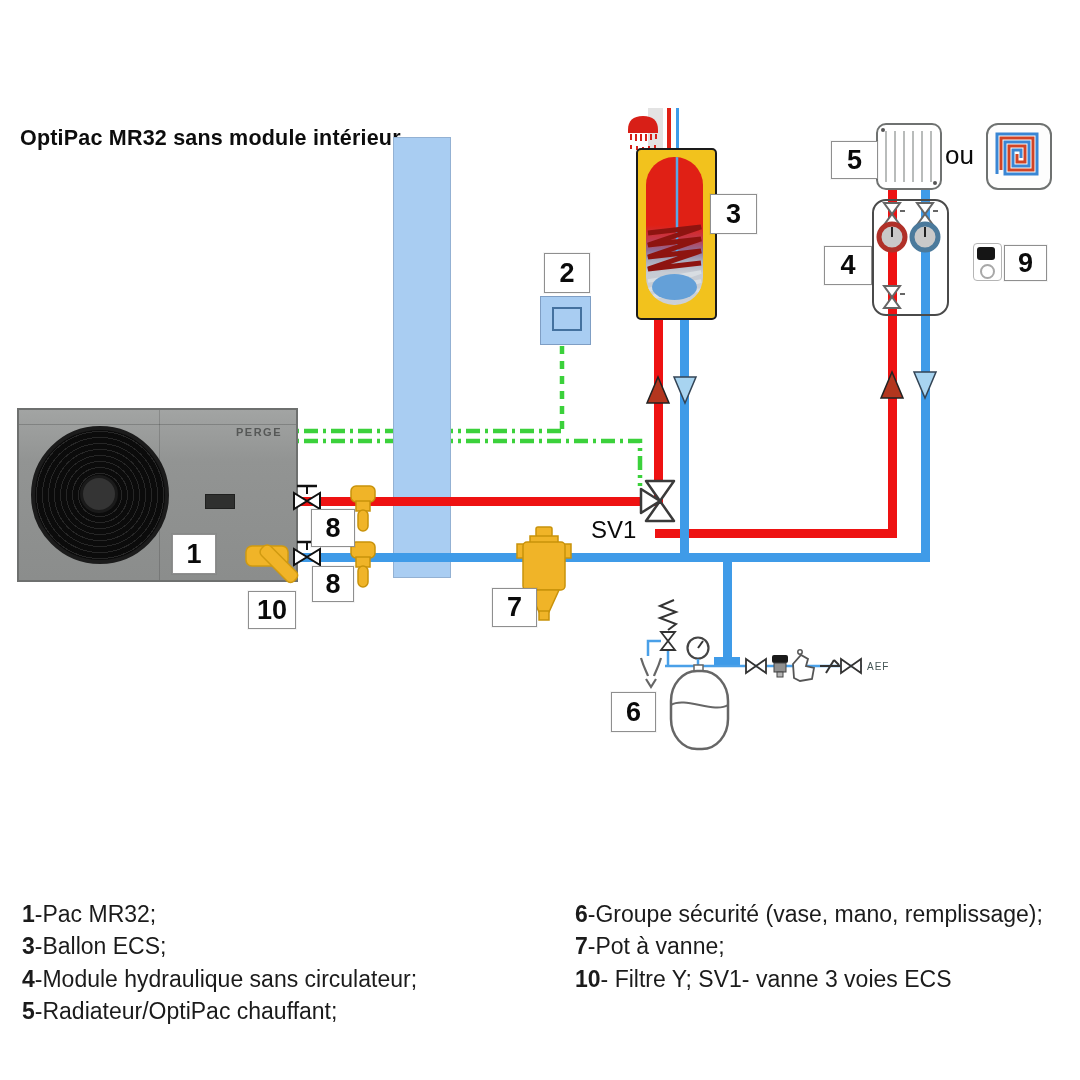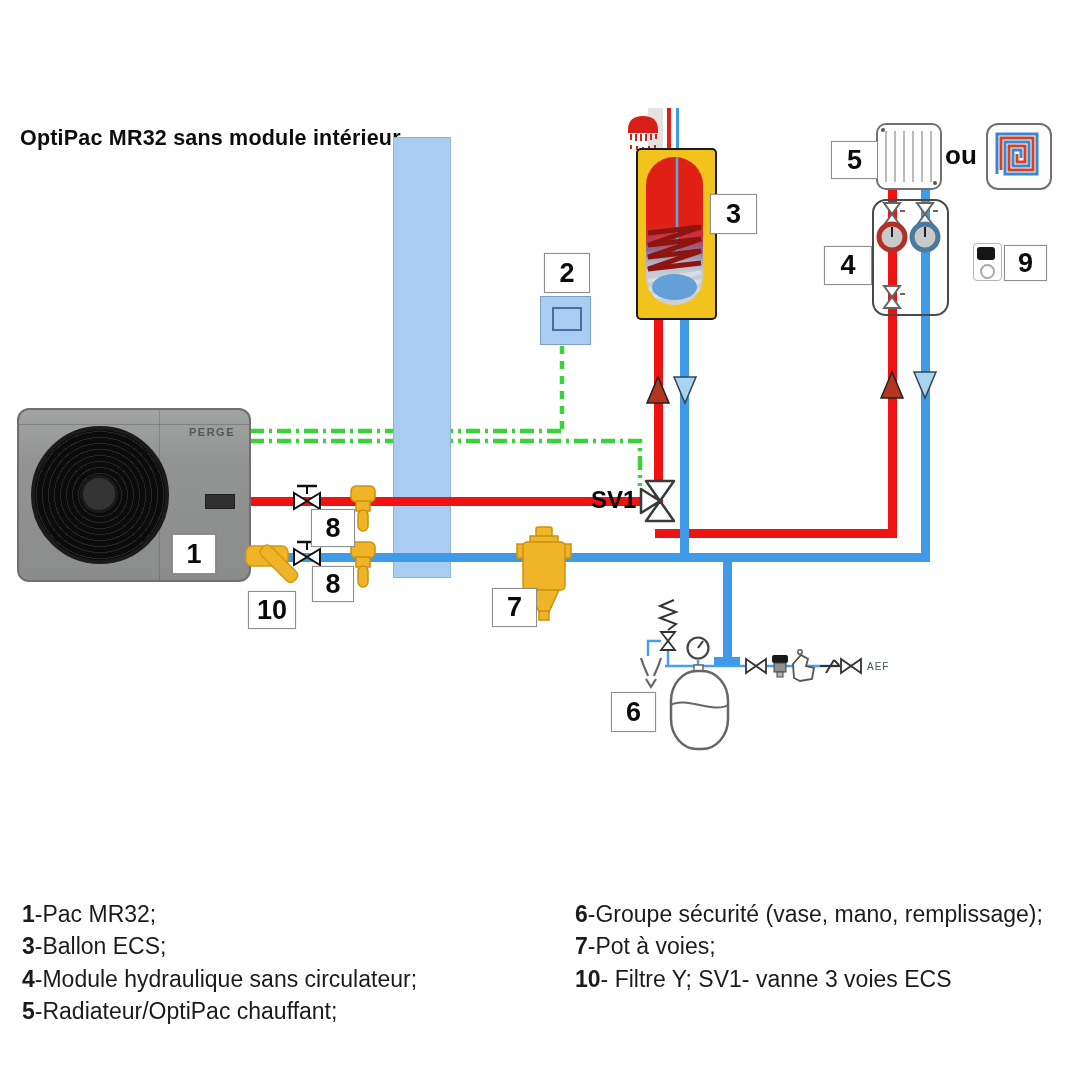--- a/index.html
+++ b/index.html
@@ -7,24 +7,24 @@
           font-family:"Liberation Sans",sans-serif;color:#111;}
   .abs{position:absolute;}
   .pipe{position:absolute;}
   .red{background:#ee1212;}
   .blue{background:#3f9be8;}
   .numbox{position:absolute;background:#fff;border:1.6px solid #8f8f8f;
           box-shadow:0 0 0 1px rgba(0,0,0,.04);display:flex;align-items:center;justify-content:center;
           font-weight:bold;font-size:27px;color:#0a0a0a;}
   .wall{position:absolute;left:393px;top:137px;width:56px;height:439px;background:#a9cdf2;border:1.5px solid #93b1d3;}
   .title{position:absolute;left:20px;top:126px;font-size:21.5px;font-weight:bold;color:#0d0d0d;letter-spacing:.2px;}
-  .boldtxt{position:absolute;font-weight:bold;color:#0a0a0a;}
+  .boldtxt{position:absolute;font-weight:normal;color:#0a0a0a;}
   
   .hp{position:absolute;left:17px;top:408px;width:230px;height:170px;border:2px solid #6e706f;
-      background:linear-gradient(180deg,#a2a4a3 0,#929493 30%,#8b8d8c 100%);border-radius:12px;}
+      background:linear-gradient(180deg,#a2a4a3 0,#929493 30%,#8b8d8c 100%);border-radius:0;padding-left:47px;}
   .hp .seam-h{position:absolute;left:0;top:14px;width:100%;height:1px;background:rgba(0,0,0,.18);}
   .hp .seam-v{position:absolute;left:140px;top:0;width:1px;height:100%;background:rgba(0,0,0,.15);}
   .fan{position:absolute;left:12px;top:16px;width:130px;height:130px;border-radius:50%;
        border:4px solid #1b1b1b;
        background:repeating-radial-gradient(circle at 50% 50%, #0b0b0b 0 3px, #262626 3px 4px, #0b0b0b 4px 6px);}
   .hub{position:absolute;left:45px;top:45px;width:32px;height:32px;border-radius:50%;
        background:#343434;border:3px solid #1a1a1a;}
   .brand{position:absolute;right:14px;top:16px;font-size:11px;font-weight:bold;color:#565857;letter-spacing:1.5px;}
   .vent{position:absolute;left:186px;top:84px;width:28px;height:13px;background:#2f302f;border:1px solid #1f201f;}
   
@@ -272,21 +272,21 @@
           <path d="M834,660 l5,5"></path>
       </g>
       <g fill="#fff" stroke="#333" stroke-width="1.8">
         <polygon points="841,659 841,673 851,666"></polygon>
           <polygon points="861,659 861,673 851,666"></polygon>
       </g>
       <text x="867" y="670" font-size="10" fill="#455" letter-spacing="1">AEF</text>
     </g>
   </svg>
 
-  <div class="boldtxt" style="left:591px;top:486px;font-size:24px;">SV1</div>
+  <div class="boldtxt" style="left:591px;top:516px;font-size:24px;">SV1</div>
 
   <div class="numbox" style="left:172px;top:534px;width:42px;height:38px;">1</div>
   <div class="numbox" style="left:544px;top:253px;width:44px;height:38px;">2</div>
   <div class="numbox" style="left:710px;top:194px;width:45px;height:38px;">3</div>
   <div class="numbox" style="left:824px;top:246px;width:46px;height:37px;">4</div>
   <div class="numbox" style="left:831px;top:141px;width:45px;height:36px;">5</div>
   <div class="numbox" style="left:611px;top:692px;width:43px;height:38px;">6</div>
   <div class="numbox" style="left:492px;top:588px;width:43px;height:37px;">7</div>
   <div class="numbox" style="left:311px;top:509px;width:42px;height:36px;">8</div>
   <div class="numbox" style="left:312px;top:566px;width:40px;height:34px;">8</div>
@@ -294,17 +294,17 @@
   <div class="numbox" style="left:248px;top:591px;width:46px;height:36px;">10</div>
 
   <div class="legend" id="legL">
     <div><b>1</b><span>-Pac MR32;</span></div>
     <div><b>3</b><span>-Ballon ECS;</span></div>
     <div><b>4</b><span>-Module hydraulique sans circulateur;</span></div>
     <div><b>5</b><span>-Radiateur/OptiPac chauffant;</span></div>
   </div>
   <div class="legend" id="legR">
     <div><b>6</b><span>-Groupe sécurité (vase, mano, remplissage);</span></div>
-    <div><b>7</b><span>-Pot à voies;</span></div>
+    <div><b>7</b><span>-Pot à vanne;</span></div>
     <div><b>10</b><span>- Filtre Y; SV1- vanne 3 voies ECS</span></div>
   </div>
 
 </div>
 
 </body></html>

